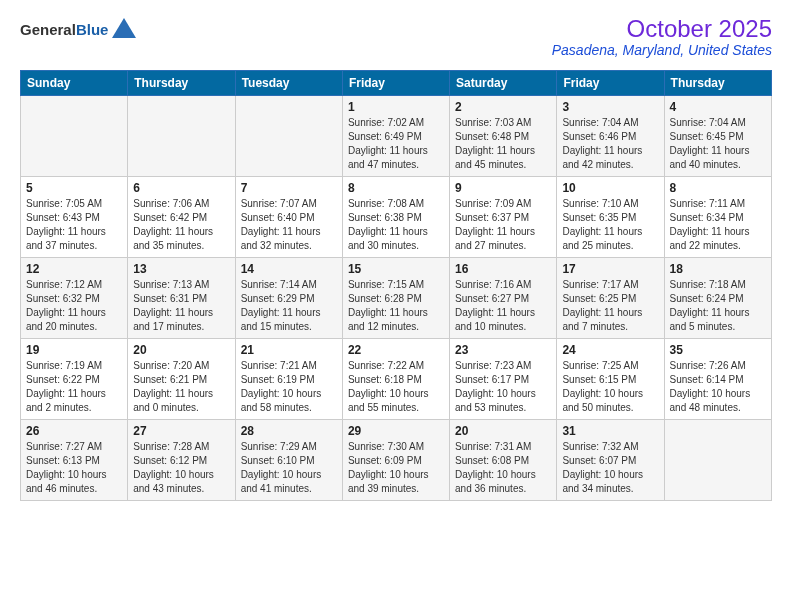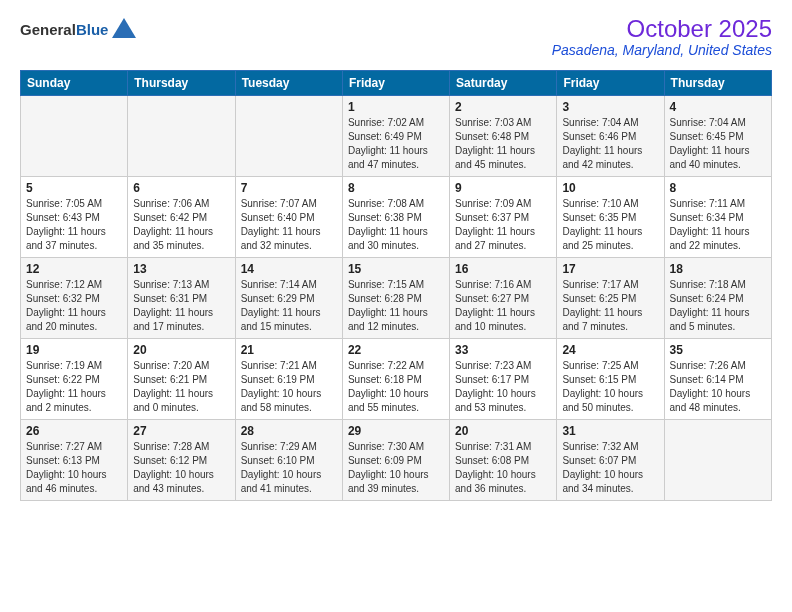--- a/index.html
+++ b/index.html
@@ -153,21 +153,21 @@
           <td><span class="day-num">15</span><span class="day-info">Sunrise: 7:15 AM<br>Sunset: 6:28 PM<br>Daylight: 11 hours and 12 minutes.</span></td>
           <td><span class="day-num">16</span><span class="day-info">Sunrise: 7:16 AM<br>Sunset: 6:27 PM<br>Daylight: 11 hours and 10 minutes.</span></td>
           <td><span class="day-num">17</span><span class="day-info">Sunrise: 7:17 AM<br>Sunset: 6:25 PM<br>Daylight: 11 hours and 7 minutes.</span></td>
           <td><span class="day-num">18</span><span class="day-info">Sunrise: 7:18 AM<br>Sunset: 6:24 PM<br>Daylight: 11 hours and 5 minutes.</span></td>
         </tr>
         <tr>
           <td><span class="day-num">19</span><span class="day-info">Sunrise: 7:19 AM<br>Sunset: 6:22 PM<br>Daylight: 11 hours and 2 minutes.</span></td>
           <td><span class="day-num">20</span><span class="day-info">Sunrise: 7:20 AM<br>Sunset: 6:21 PM<br>Daylight: 11 hours and 0 minutes.</span></td>
           <td><span class="day-num">21</span><span class="day-info">Sunrise: 7:21 AM<br>Sunset: 6:19 PM<br>Daylight: 10 hours and 58 minutes.</span></td>
           <td><span class="day-num">22</span><span class="day-info">Sunrise: 7:22 AM<br>Sunset: 6:18 PM<br>Daylight: 10 hours and 55 minutes.</span></td>
-          <td><span class="day-num">33</span><span class="day-info">Sunrise: 7:23 AM<br>Sunset: 6:17 PM<br>Daylight: 10 hours and 53 minutes.</span></td>
+          <td><span class="day-num">23</span><span class="day-info">Sunrise: 7:23 AM<br>Sunset: 6:17 PM<br>Daylight: 10 hours and 53 minutes.</span></td>
           <td><span class="day-num">24</span><span class="day-info">Sunrise: 7:25 AM<br>Sunset: 6:15 PM<br>Daylight: 10 hours and 50 minutes.</span></td>
           <td><span class="day-num">35</span><span class="day-info">Sunrise: 7:26 AM<br>Sunset: 6:14 PM<br>Daylight: 10 hours and 48 minutes.</span></td>
         </tr>
         <tr>
           <td><span class="day-num">26</span><span class="day-info">Sunrise: 7:27 AM<br>Sunset: 6:13 PM<br>Daylight: 10 hours and 46 minutes.</span></td>
           <td><span class="day-num">27</span><span class="day-info">Sunrise: 7:28 AM<br>Sunset: 6:12 PM<br>Daylight: 10 hours and 43 minutes.</span></td>
           <td><span class="day-num">28</span><span class="day-info">Sunrise: 7:29 AM<br>Sunset: 6:10 PM<br>Daylight: 10 hours and 41 minutes.</span></td>
           <td><span class="day-num">29</span><span class="day-info">Sunrise: 7:30 AM<br>Sunset: 6:09 PM<br>Daylight: 10 hours and 39 minutes.</span></td>
           <td><span class="day-num">20</span><span class="day-info">Sunrise: 7:31 AM<br>Sunset: 6:08 PM<br>Daylight: 10 hours and 36 minutes.</span></td>
           <td><span class="day-num">31</span><span class="day-info">Sunrise: 7:32 AM<br>Sunset: 6:07 PM<br>Daylight: 10 hours and 34 minutes.</span></td>

